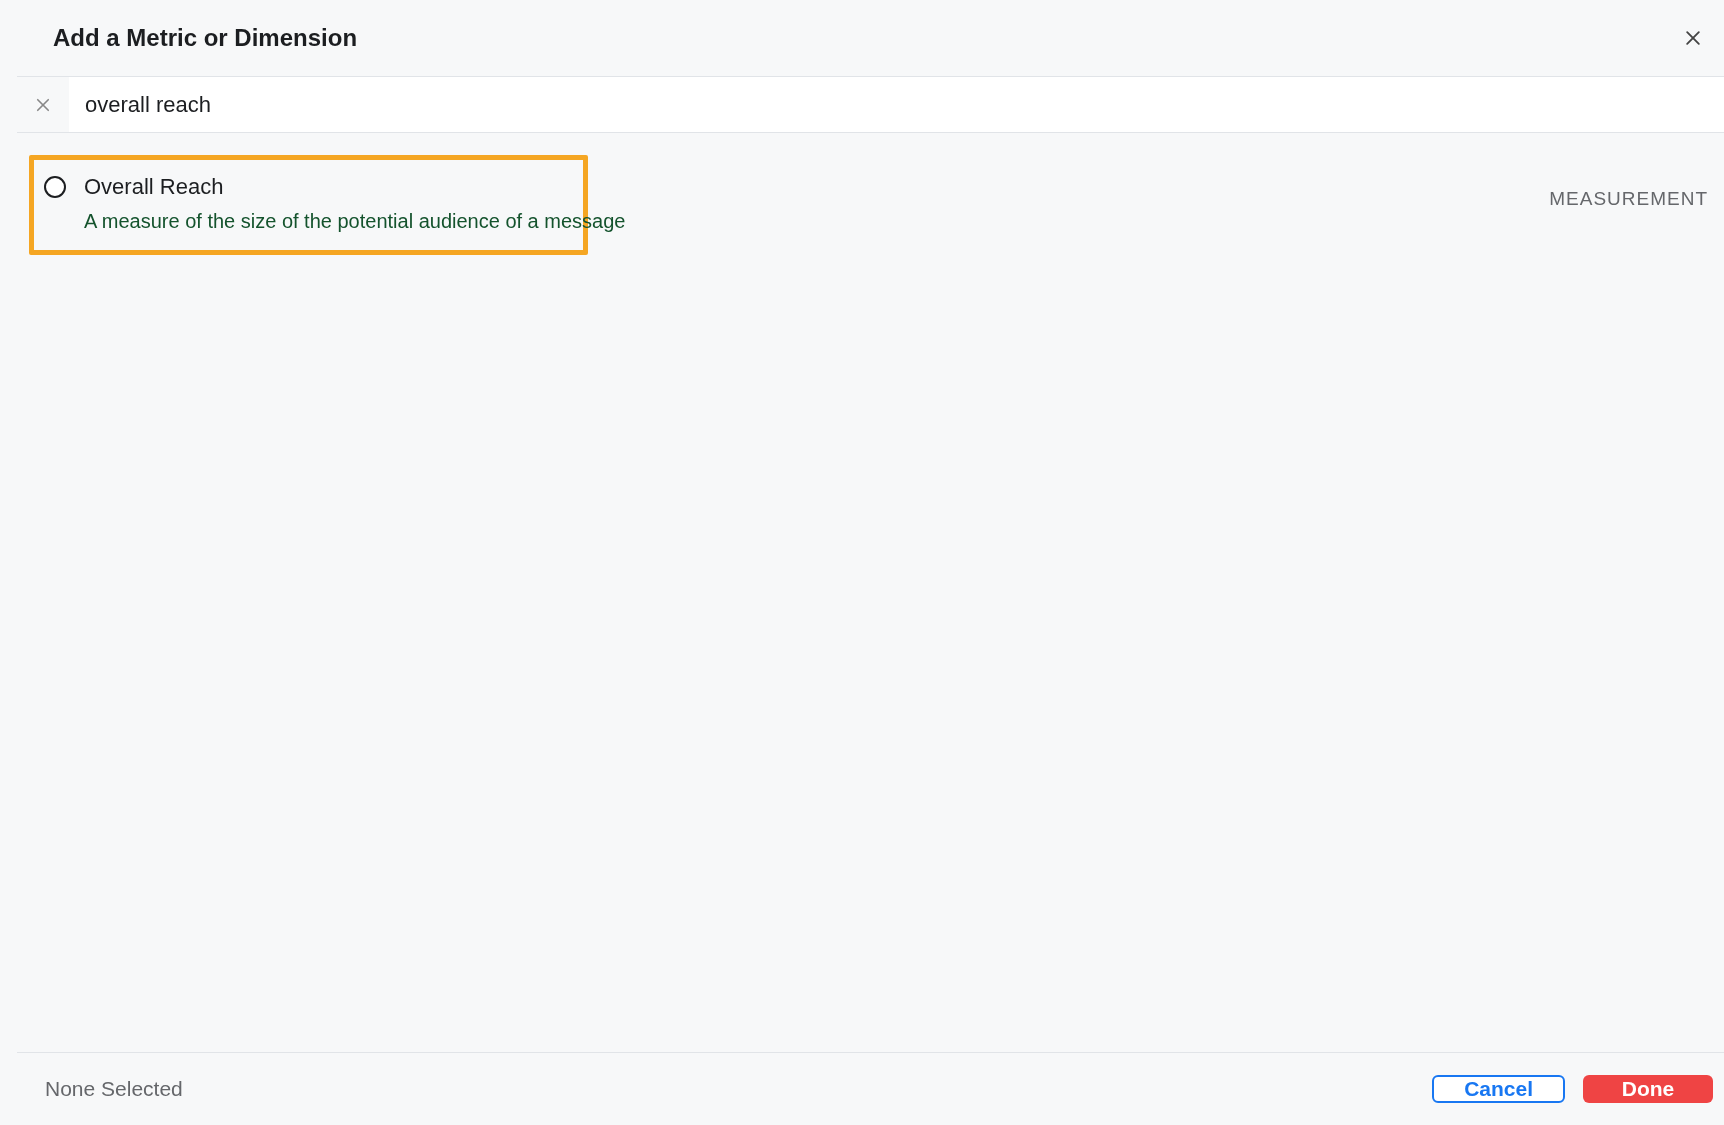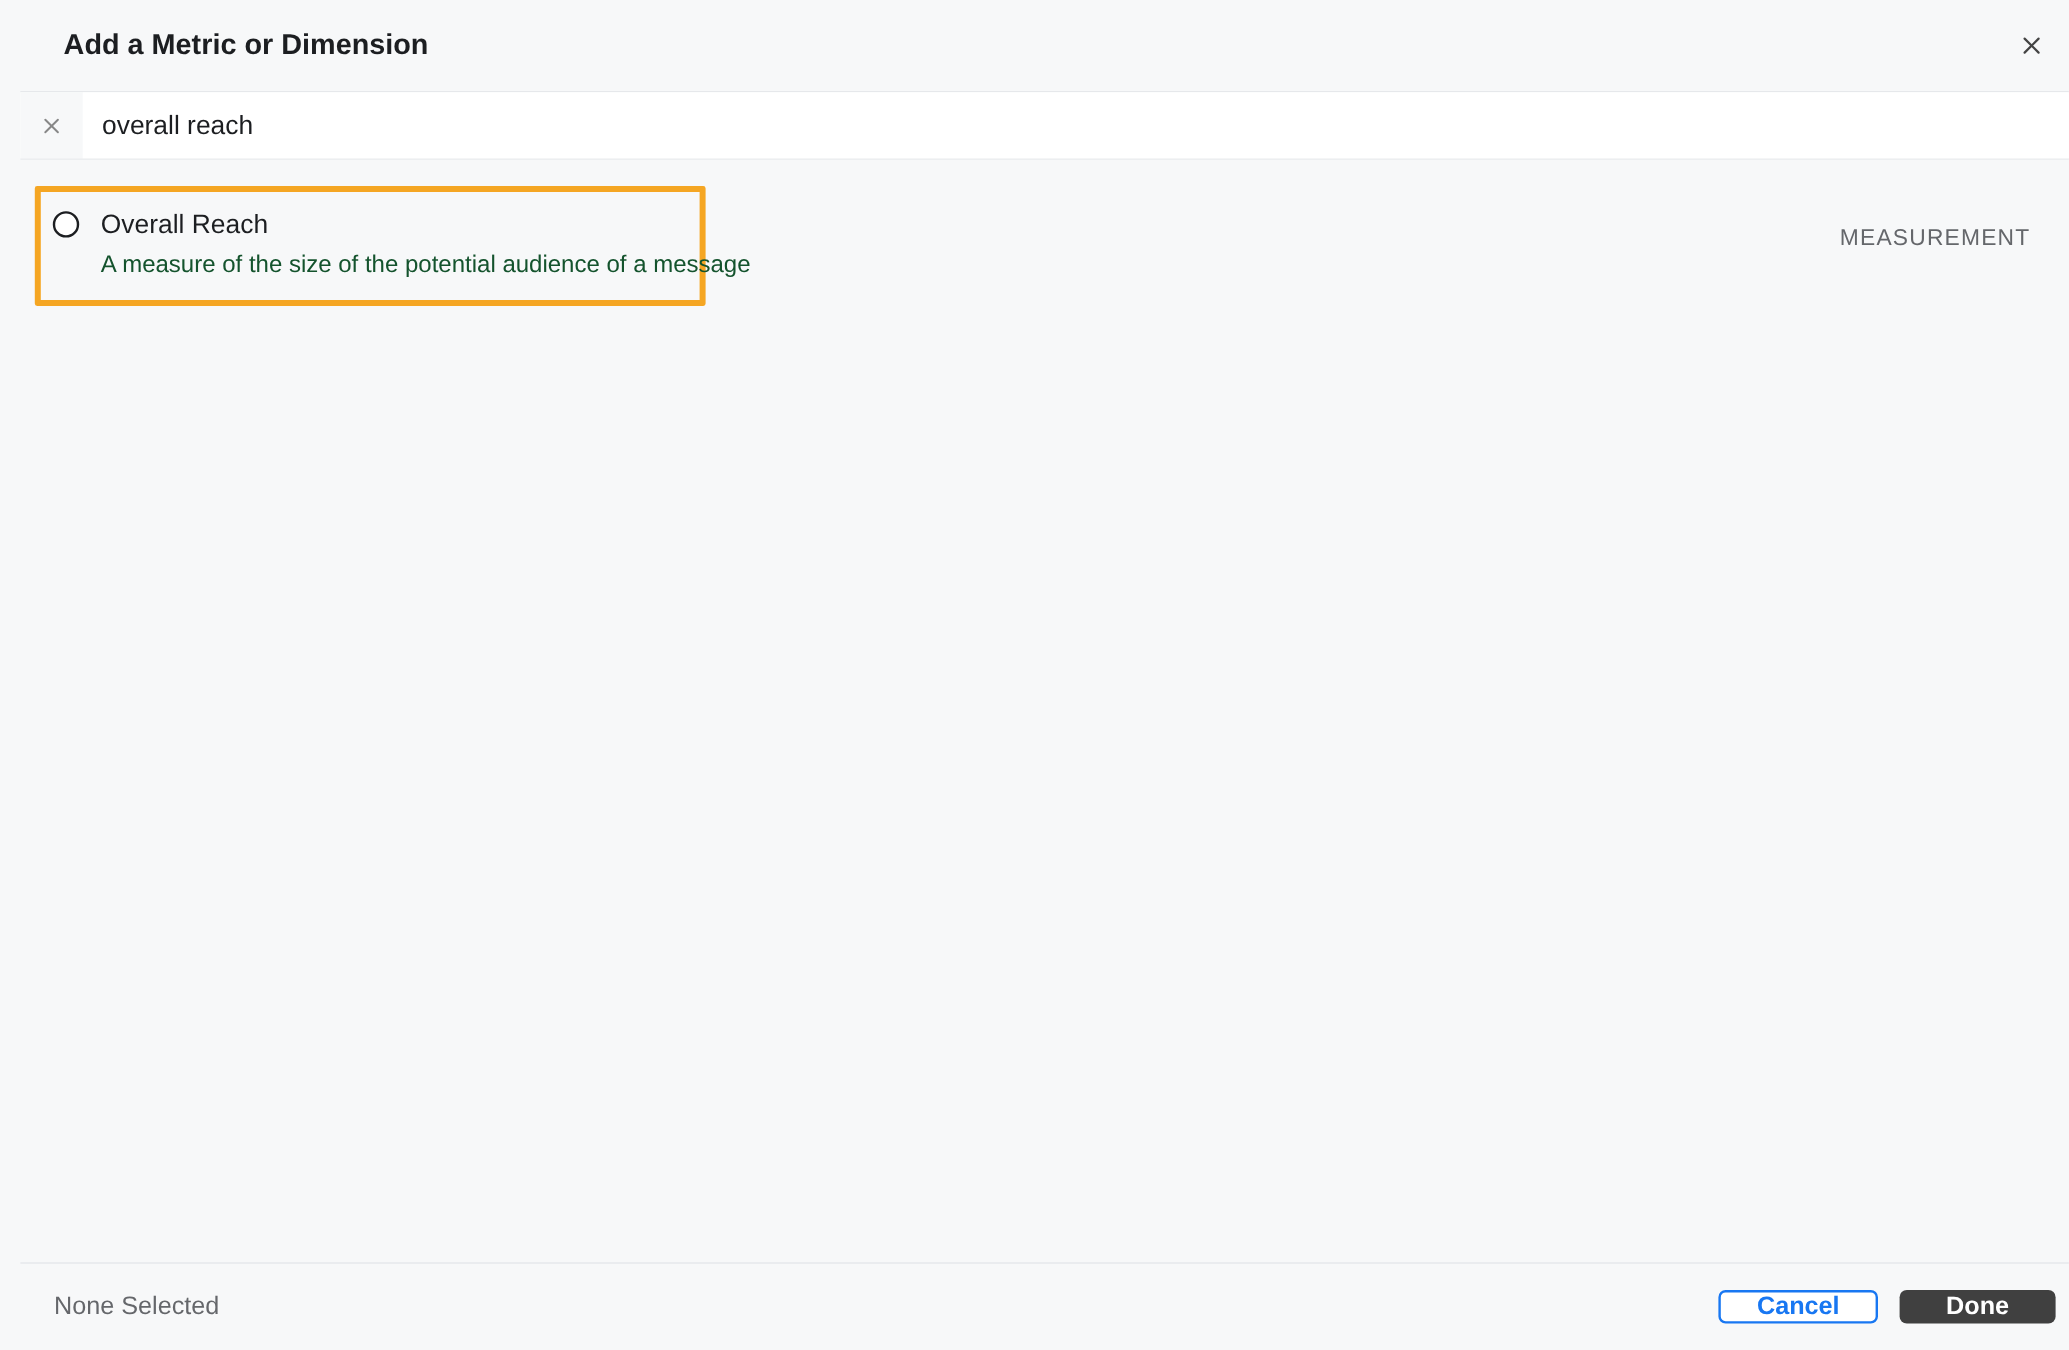--- a/index.html
+++ b/index.html
@@ -116,21 +116,21 @@
       font-weight: 400;
     }
     .result-desc {
       font-size: 20px;
       color: #14532d;
       font-weight: 400;
       white-space: nowrap;
     }
     .measurement-label {
       position: absolute;
-      right: 32px;
+      right: 16px;
       top: 188px;
       font-size: 19px;
       letter-spacing: 1px;
       color: #65676b;
       font-weight: 400;
     }
     .footer {
       display: flex;
       align-items: center;
       justify-content: space-between;
@@ -154,21 +154,21 @@
       cursor: pointer;
       border: none;
       min-width: 130px;
     }
     .btn-cancel {
       background: #fff;
       color: #1877f2;
       border: 2px solid #1877f2;
     }
     .btn-done {
-      background: #404040;
+      background: #ef4444;
       color: #fff;
     }
   </style>
 </head>
 <body>
 
 <div class="modal">
 
   <div class="header">
     <h1 class="header-title">Add a Metric or Dimension</h1>

